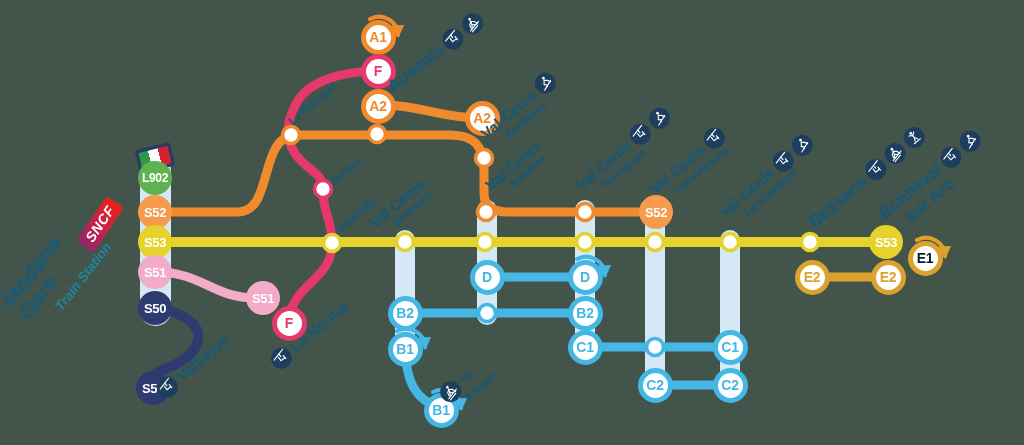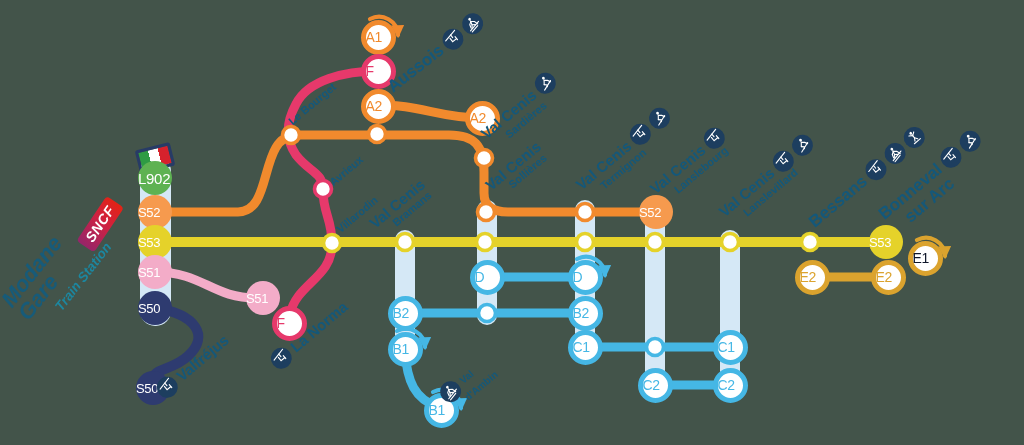--- a/index.html
+++ b/index.html
@@ -3,22 +3,22 @@
 <meta charset="utf-8">
 <style>
   html,body{margin:0;padding:0}
   body{width:1024px;height:445px;position:relative;overflow:hidden;
        background:#43544a;font-family:"Liberation Sans",sans-serif;}
   #map-svg{position:absolute;left:0;top:0;z-index:1}
   #flag{position:absolute;left:137px;top:146px;width:36px;height:24px;z-index:2;
         transform:rotate(-14deg);border:3px solid #273b66;border-radius:3px;box-sizing:border-box;
         background:linear-gradient(90deg,#2e9b44 0 33%,#ffffff 33% 66%,#d6222c 66% 100%);}
   #badge-layer,#label-layer{position:absolute;left:0;top:0;width:100%;height:100%;z-index:3}
-  .badge{position:absolute;border-radius:50%;display:flex;align-items:center;
-         font-weight:normal;box-sizing:border-box;letter-spacing:-.3px}
+  .badge{position:absolute;border-radius:50%;display:flex;align-items:center;justify-content:center;
+         font-weight:bold;box-sizing:border-box;letter-spacing:-.3px}
   .badge.fill{width:34px;height:34px;color:#fff;font-size:13px}
   .badge.ring{width:35px;height:35px;background:#fff;border:5px solid;font-size:14px}
   .anchor{position:absolute;width:0;height:0}
   .dest{position:absolute;left:0;bottom:0;transform-origin:0 100%;white-space:nowrap;
         color:#14587a;font-weight:bold}
   .dl{display:flex;align-items:center;gap:4px;line-height:1.04}
   .dl.sub{margin-left:18px}
   .sz-xl{font-size:17px}.sz-lg{font-size:15px}.sz-sm{font-size:11px}.sz-xs{font-size:10px}
   .dicon{width:21px;height:21px;border-radius:50%;background:#1d3e5f;
          display:inline-flex;align-items:center;justify-content:center;flex:0 0 auto}
@@ -93,21 +93,21 @@
       <circle cx="730" cy="242" r="8.5" fill="#fff" stroke="#e5d22a" stroke-width="3.6"></circle>
       <circle cx="810" cy="242" r="8.5" fill="#fff" stroke="#e5d22a" stroke-width="3.6"></circle>
       <circle cx="487" cy="313" r="8.5" fill="#fff" stroke="#45b7e5" stroke-width="3.6"></circle>
       <circle cx="655" cy="347" r="8.5" fill="#fff" stroke="#45b7e5" stroke-width="3.6"></circle>
     </g>
   </svg>
 
 <div id="flag"></div>
 
 <div id="badge-layer">
-    <div class="badge fill" style="left: 138px; top: 161px; background: rgb(94, 178, 82); font-size: 15px;">
+    <div class="badge fill" style="left: 138px; top: 161px; background: rgb(94, 178, 82); font-size: 12px;">
       <span>L902</span>
     </div>
     <div class="badge fill" style="left: 138px; top: 195px; background: rgb(246, 154, 78);">
       <span>S52</span>
     </div>
     <div class="badge fill" style="left: 138px; top: 225px; background: rgb(229, 210, 42);">
       <span>S53</span>
     </div>
     <div class="badge fill" style="left: 138px; top: 255px; background: rgb(243, 172, 200);">
       <span>S51</span>

